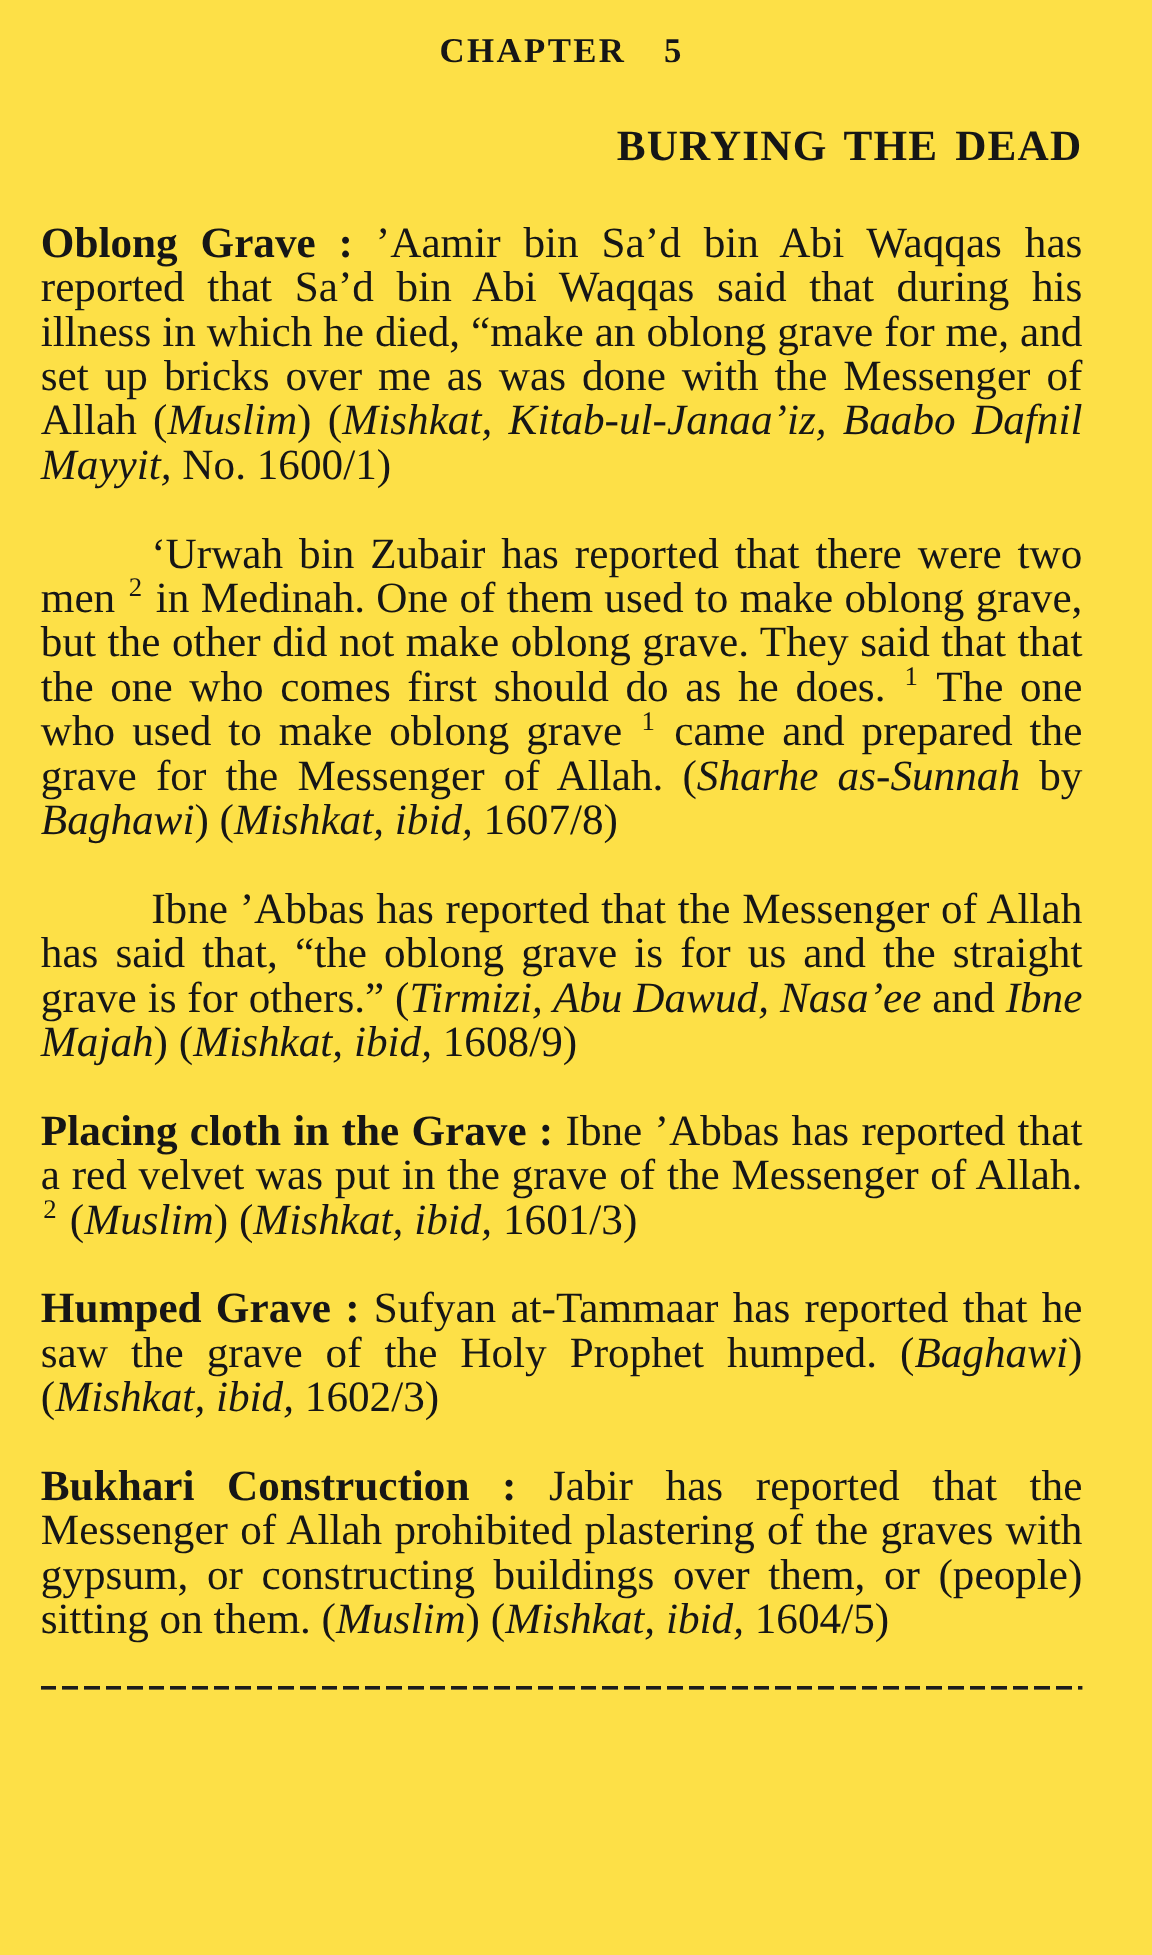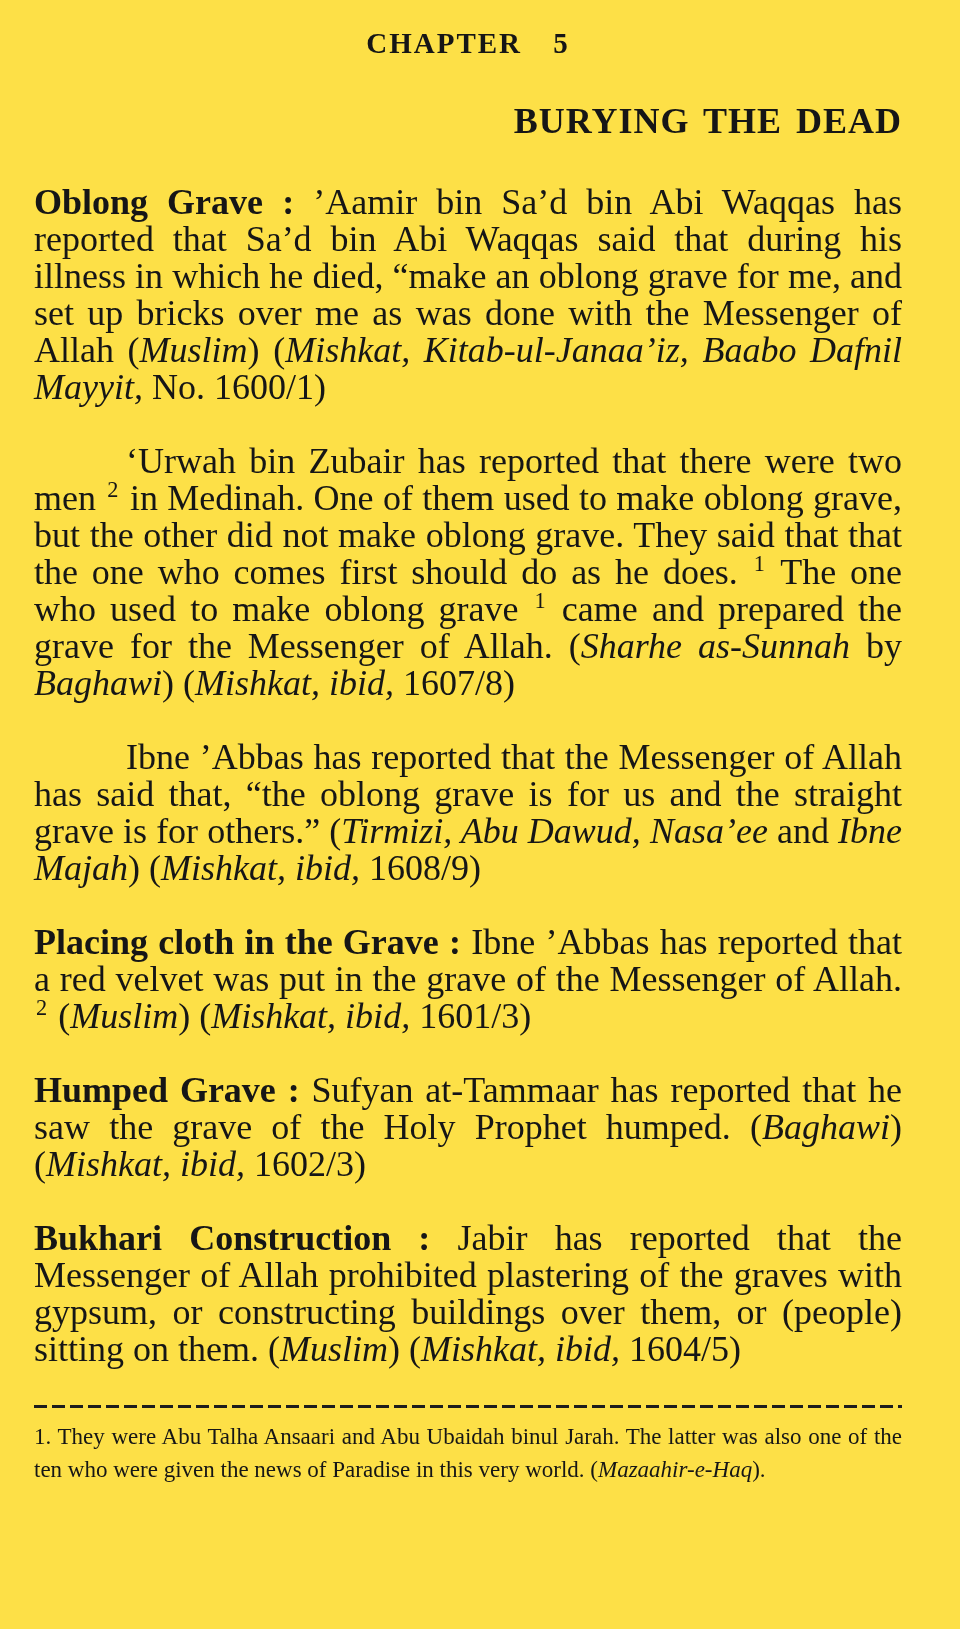--- a/index.html
+++ b/index.html
@@ -86,16 +86,15 @@
   <p class="body-paragraph indented"><span>Ibne ’Abbas has reported that the Messenger of Allah has said that, “the oblong grave is  for us and the straight grave is for others.” (</span><span class="italic">Tirmizi, Abu Dawud, Nasa’ee</span><span> and </span><span class="italic">Ibne Majah</span><span>) (</span><span class="italic">Mishkat, ibid,</span><span> 1608/9)</span></p>
 
   <p class="body-paragraph"><span class="bold">Placing cloth in the Grave : </span><span>Ibne ’Abbas has reported that a red velvet was put in the grave of the Messenger of  Allah. </span><sup>2</sup><span> (</span><span class="italic">Muslim</span><span>) (</span><span class="italic">Mishkat, ibid,</span><span> 1601/3)</span></p>
 
   <p class="body-paragraph"><span class="bold">Humped Grave : </span><span>Sufyan at-Tammaar has reported that he saw the grave of the Holy Prophet humped. (</span><span class="italic">Baghawi</span><span>) (</span><span class="italic">Mishkat, ibid,</span><span> 1602/3)</span></p>
 
   <p class="body-paragraph"><span class="bold">Bukhari Construction : </span><span>Jabir has reported that the Messenger of Allah prohibited plastering of the graves with gypsum, or constructing buildings over them, or (people) sitting on them. (</span><span class="italic">Muslim</span><span>) (</span><span class="italic">Mishkat, ibid,</span><span> 1604/5)</span></p>
 
   <div class="footnote-separator"></div>
 
-  <p class="footnote"><span>1. They were Abu Talha Ansaari and Abu Ubaidah binul Jarah. The latter was also one of the ten who were given the news of Paradise in  this very world. (</span><span class="italic">Mazaahir-e-Haq</span><span>).</span></p>
 
 
 </div>
 
 </body></html>

